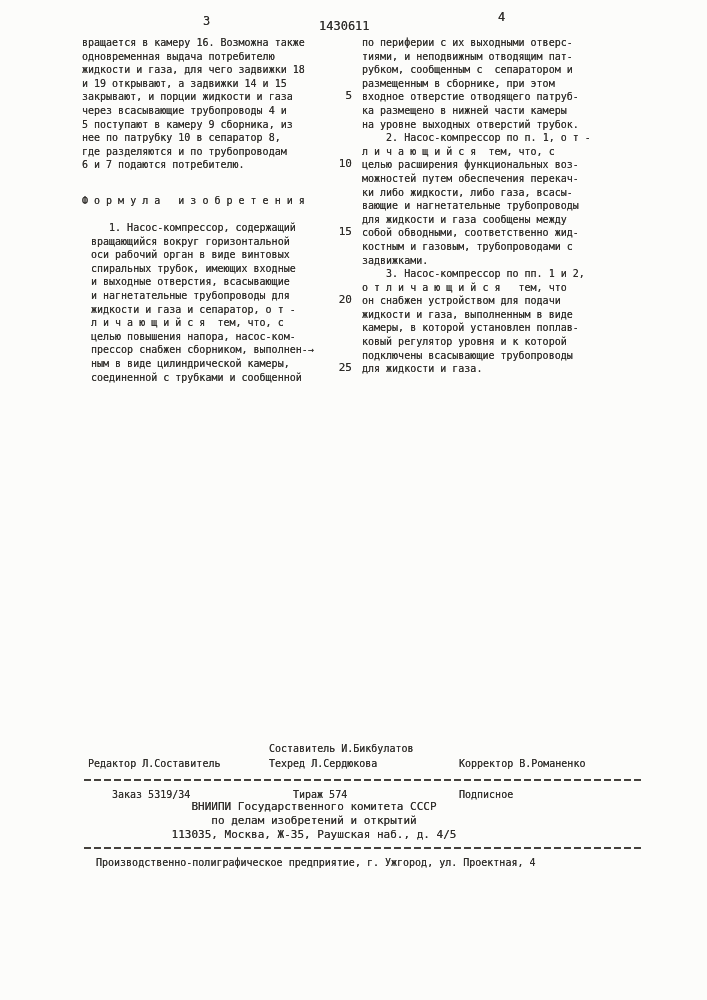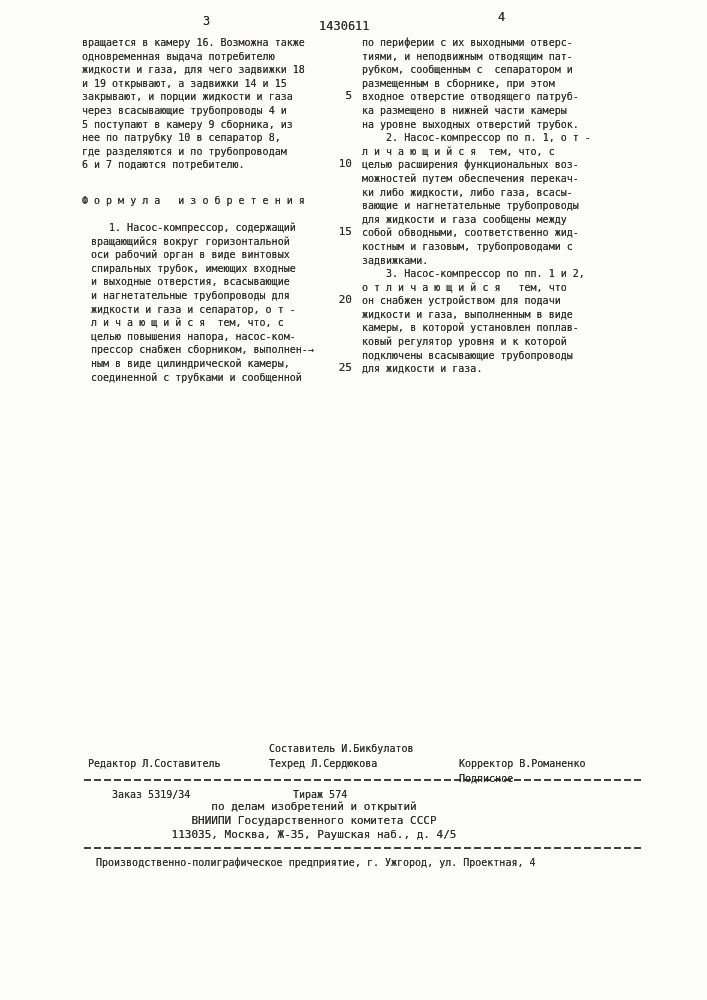--- a/index.html
+++ b/index.html
@@ -109,25 +109,25 @@
     <span class="mono" style="left:269px; top:742px;">Составитель И.Бикбулатов</span>
 
     <span class="mono" style="left:88px; top:757px;">Редактор Л.Составитель</span>
     <span class="mono" style="left:269px; top:757px;">Техред Л.Сердюкова</span>
     <span class="mono" style="left:459px; top:757px;">Корректор В.Романенко</span>
 
     <div class="dash" style="left:84px; top:779px; width:560px;"></div>
 
     <span class="mono" style="left:88px; top:788px;margin-left:24px;">Заказ 5319/34</span>
     <span class="mono" style="left:269px; top:788px;margin-left:24px;">Тираж 574</span>
-    <span class="mono" style="left:459px; top:772px;">Подписное</span>
+    <span class="mono" style="left:459px; top:788px;">Подписное</span>
 
     <div class="org-block">
+      <div>ВНИИПИ Государственного комитета СССР</div>
       <div>по делам изобретений и открытий</div>
-      <div>ВНИИПИ Государственного комитета СССР</div>
       <div>113035, Москва, Ж-35, Раушская наб., д. 4/5</div>
     </div>
 
     <div class="dash" style="left:84px; top:847px; width:560px;"></div>
 
     <span class="mono" style="left:88px; top:856px;padding-left:8px;">Производственно-полиграфическое предприятие, г. Ужгород, ул. Проектная, 4</span>
   </div>
 
 </div>
 

